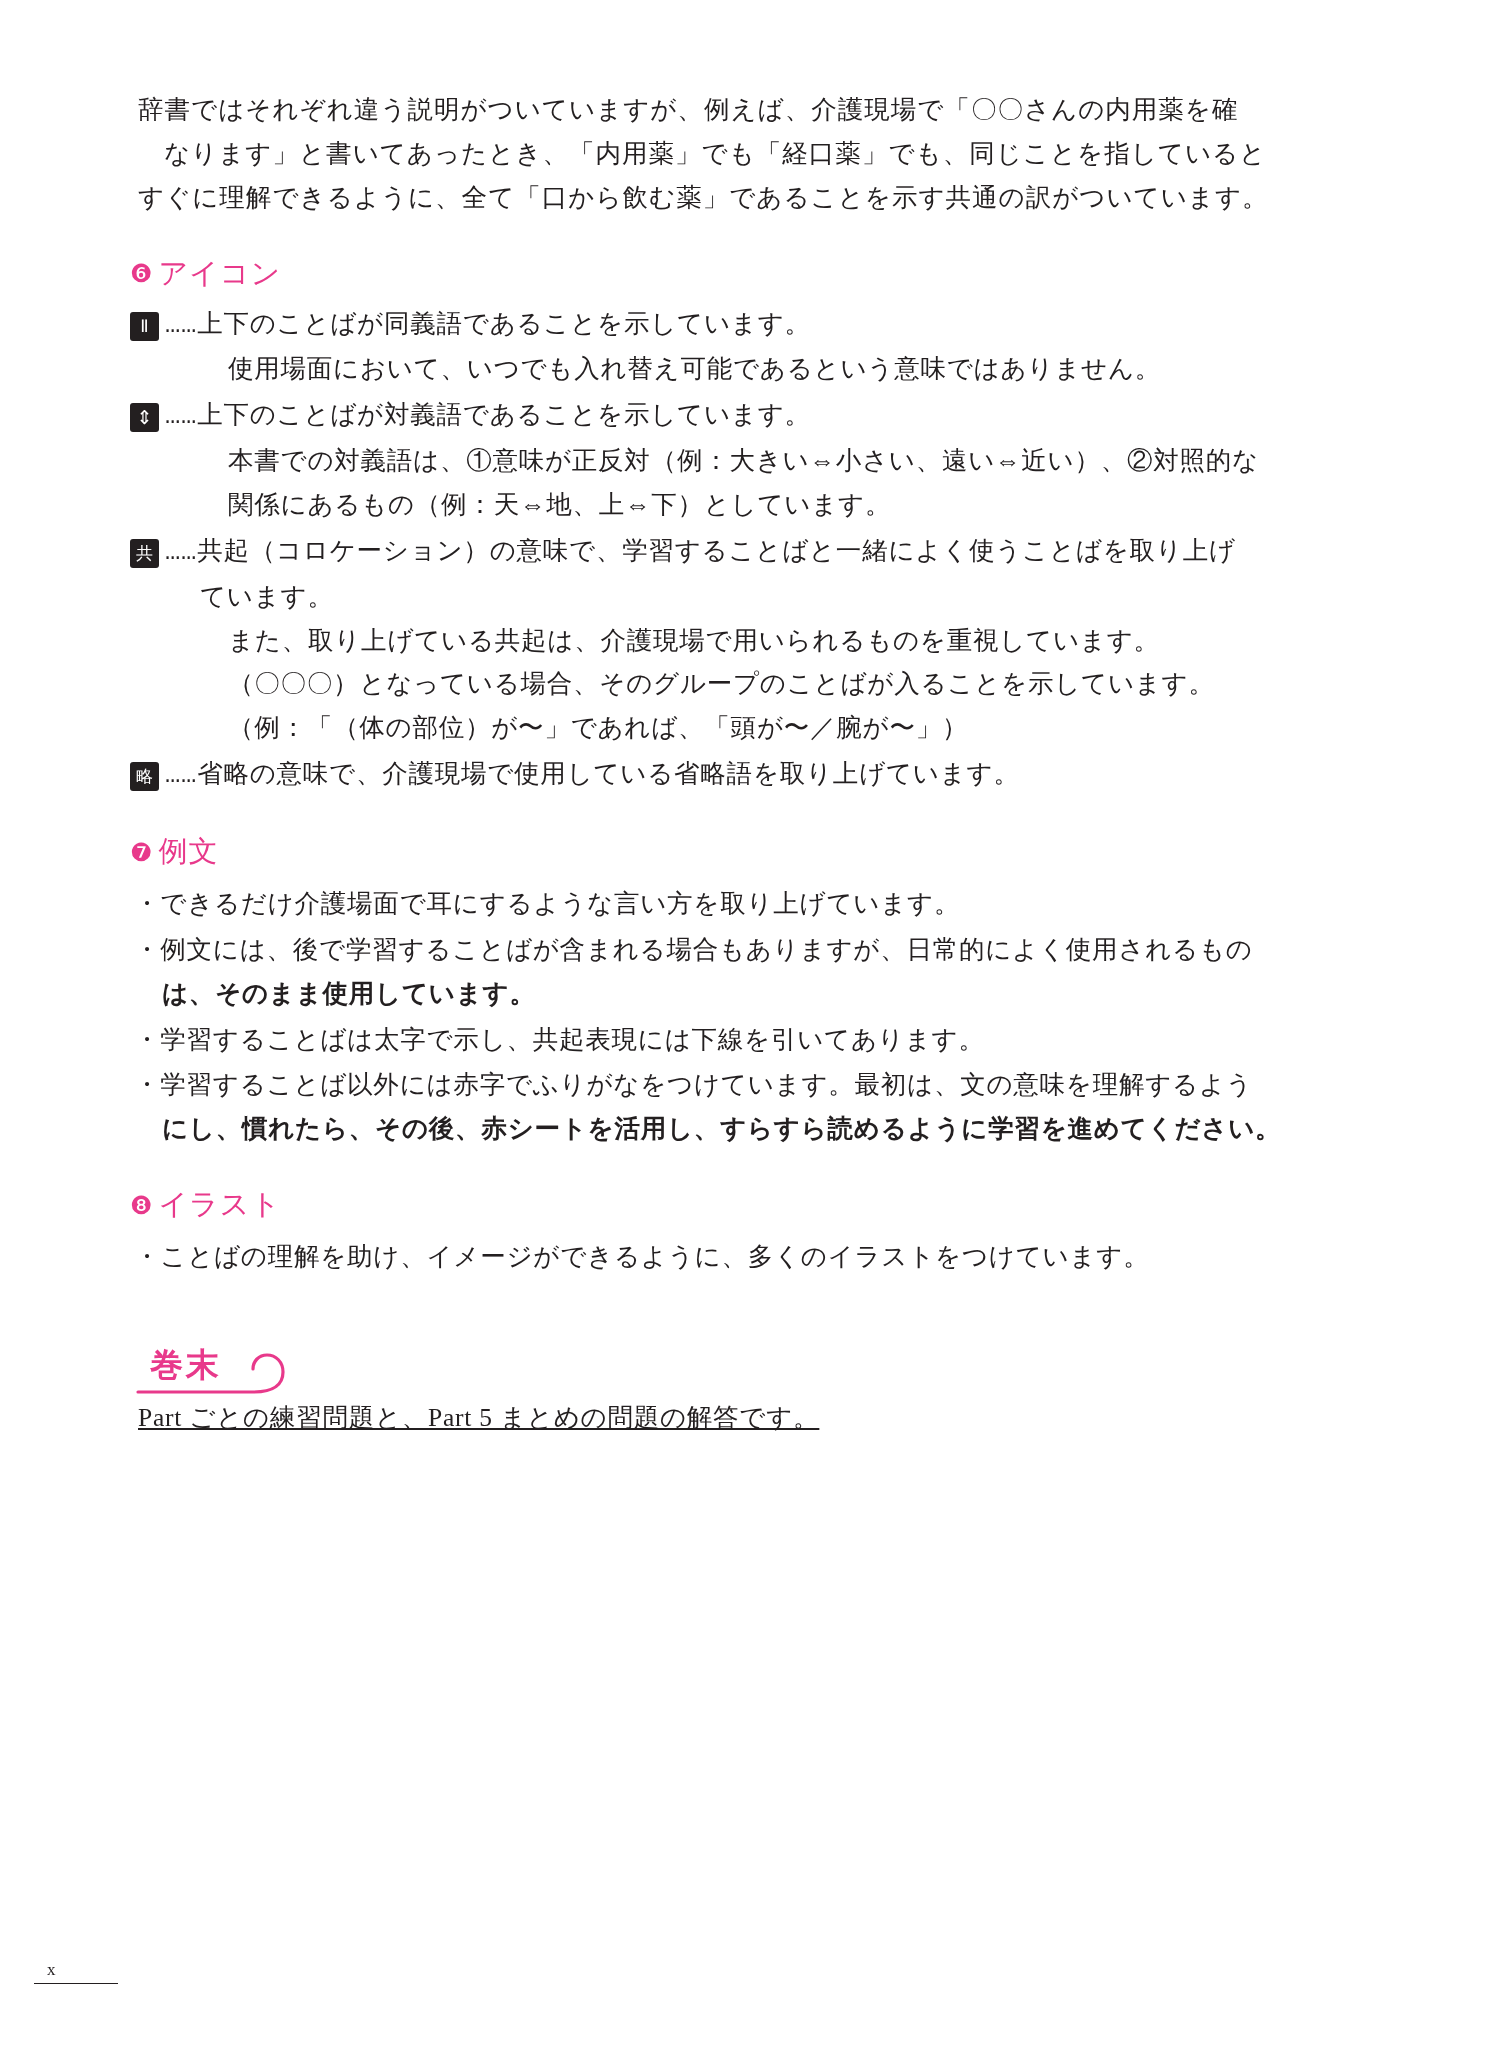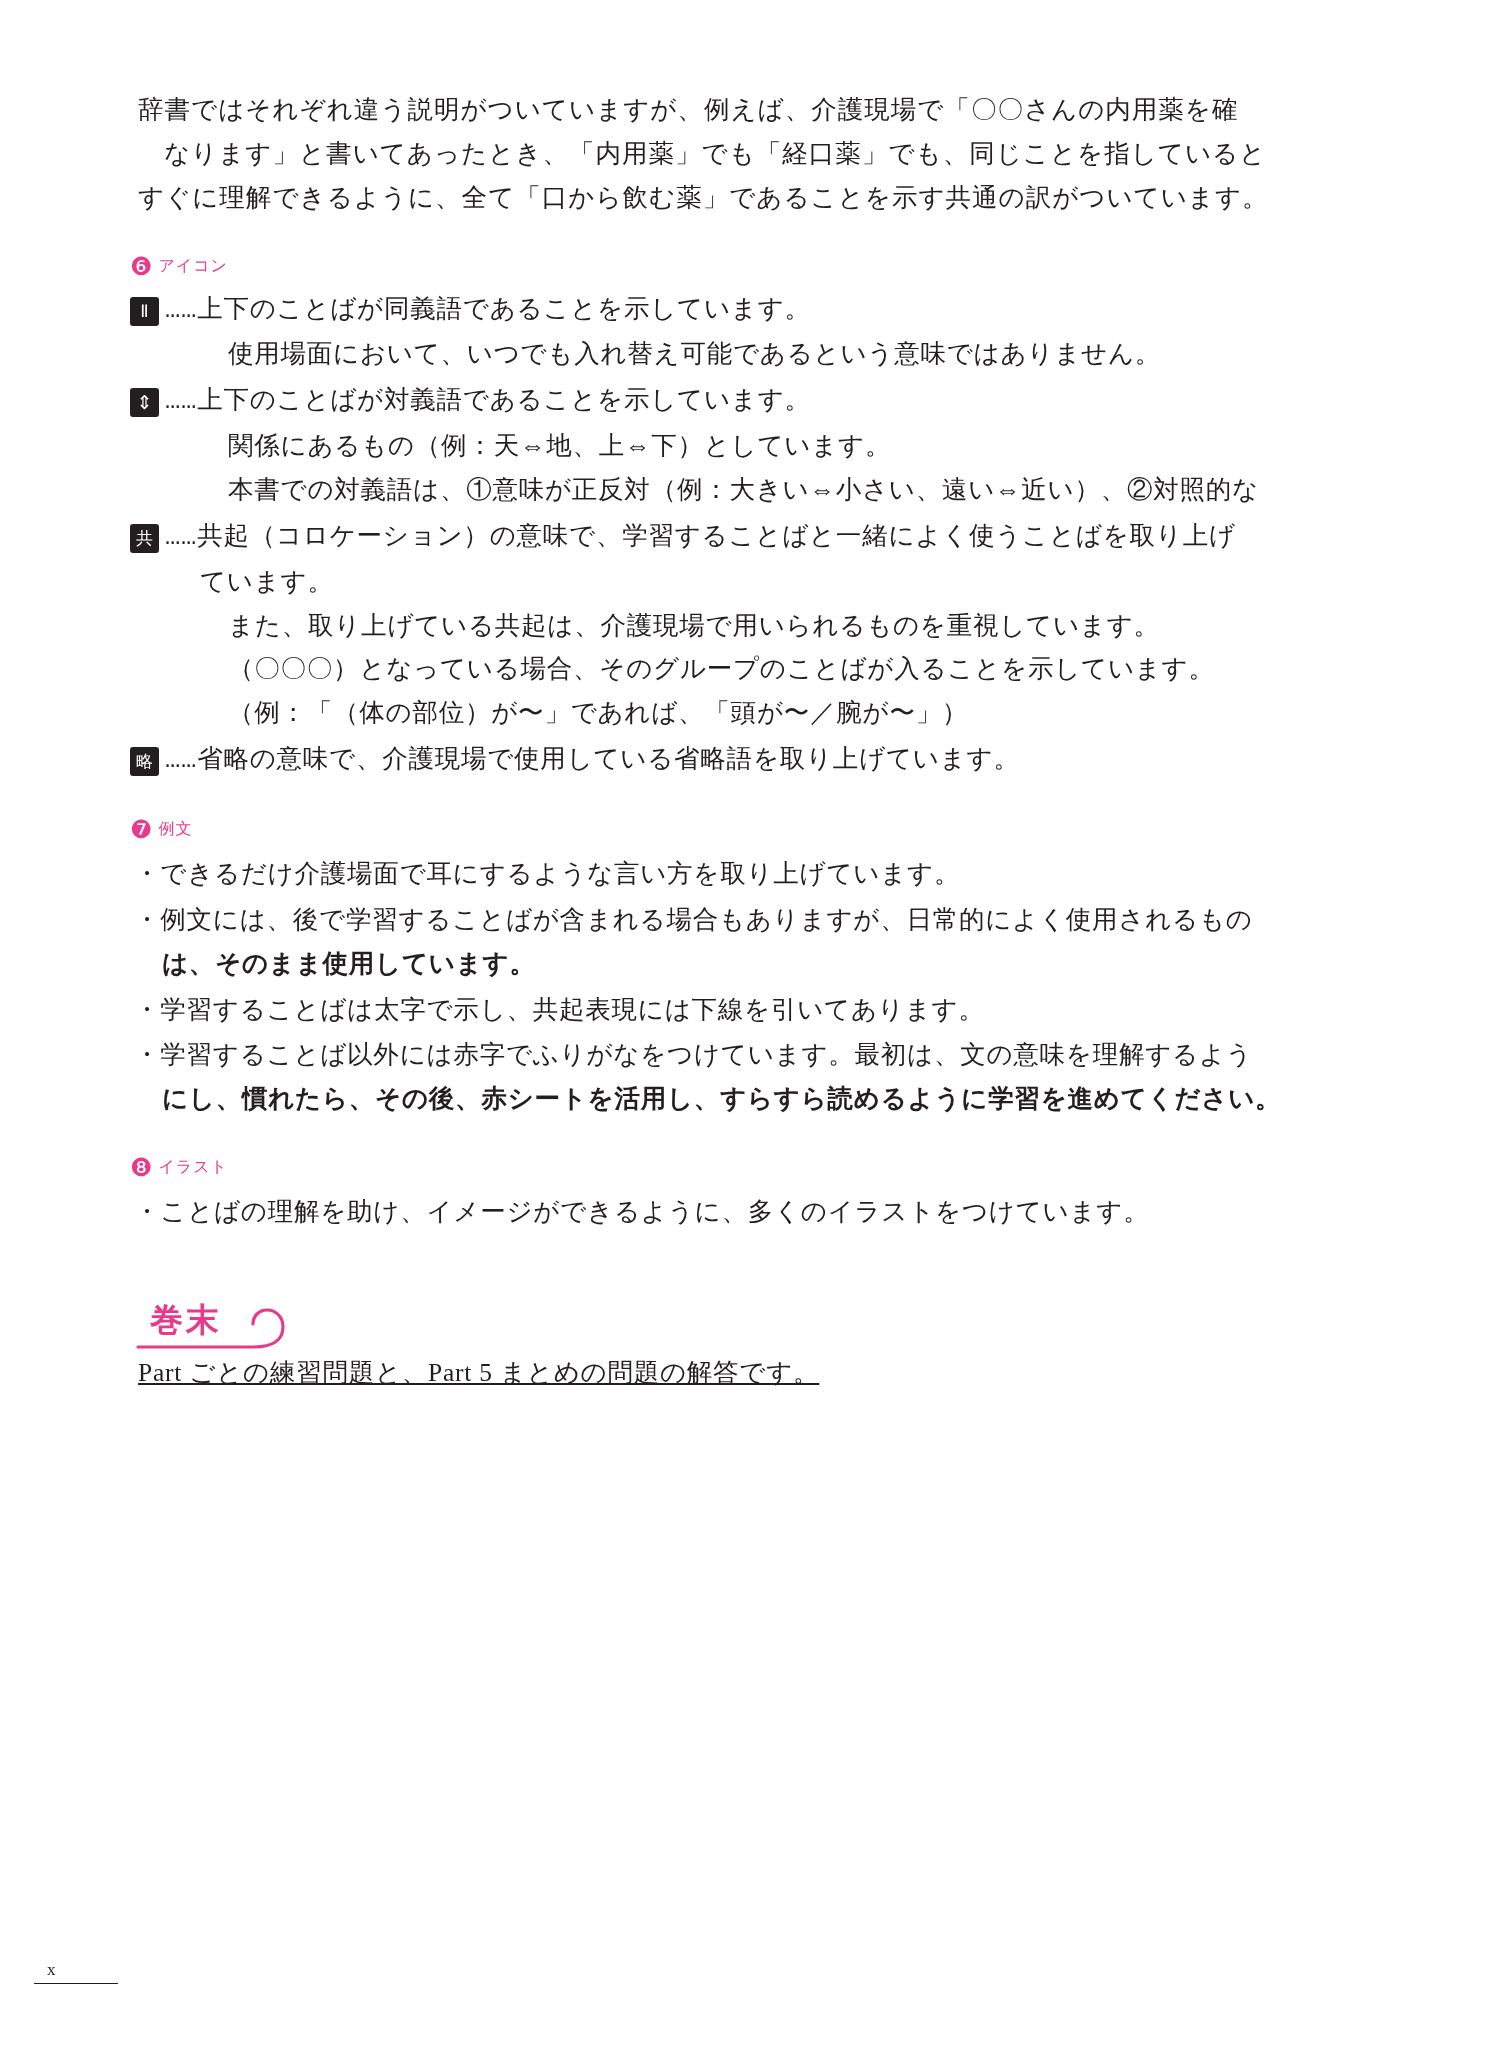--- a/index.html
+++ b/index.html
@@ -46,21 +46,21 @@
     display: flex;
     align-items: center;
     gap: 2px;
     letter-spacing: 0.04em;
   }
   .sec-head .num {
     font-size: 25px;
     line-height: 1;
     margin-right: 3px;
   }
-  .sec-head .txt { font-size: 16px; }
+  .sec-head .txt { font-size: 29px; }
 
   
   .icon-row {
     display: flex;
     align-items: flex-start;
     margin: 4px 0 0 0;
   }
   .icon-box {
     width: 29px;
     height: 29px;
@@ -184,22 +184,22 @@
     </div>
   </div>
   <div class="sub-line">使用場面において、いつでも入れ替え可能であるという意味ではありません。</div>
 
   <div class="icon-row">
     <div class="icon-box glyph-arrows">⇕</div>
     <div class="icon-text">
       <span class="line">……上下のことばが対義語であることを示しています。</span>
     </div>
   </div>
+  <div class="sub-line">本書での対義語は、①意味が正反対（例：大きい⇔小さい、遠い⇔近い）、②対照的な</div>
   <div class="sub-line">関係にあるもの（例：天⇔地、上⇔下）としています。</div>
-  <div class="sub-line">本書での対義語は、①意味が正反対（例：大きい⇔小さい、遠い⇔近い）、②対照的な</div>
 
   <div class="icon-row">
     <div class="icon-box">共</div>
     <div class="icon-text">
       <span class="line">……共起（コロケーション）の意味で、学習することばと一緒によく使うことばを取り上げ</span>
     </div>
   </div>
   <div class="cont-line">ています。</div>
   <div class="sub-line">また、取り上げている共起は、介護現場で用いられるものを重視しています。</div>
   <div class="sub-line">（〇〇〇）となっている場合、そのグループのことばが入ることを示しています。</div>

